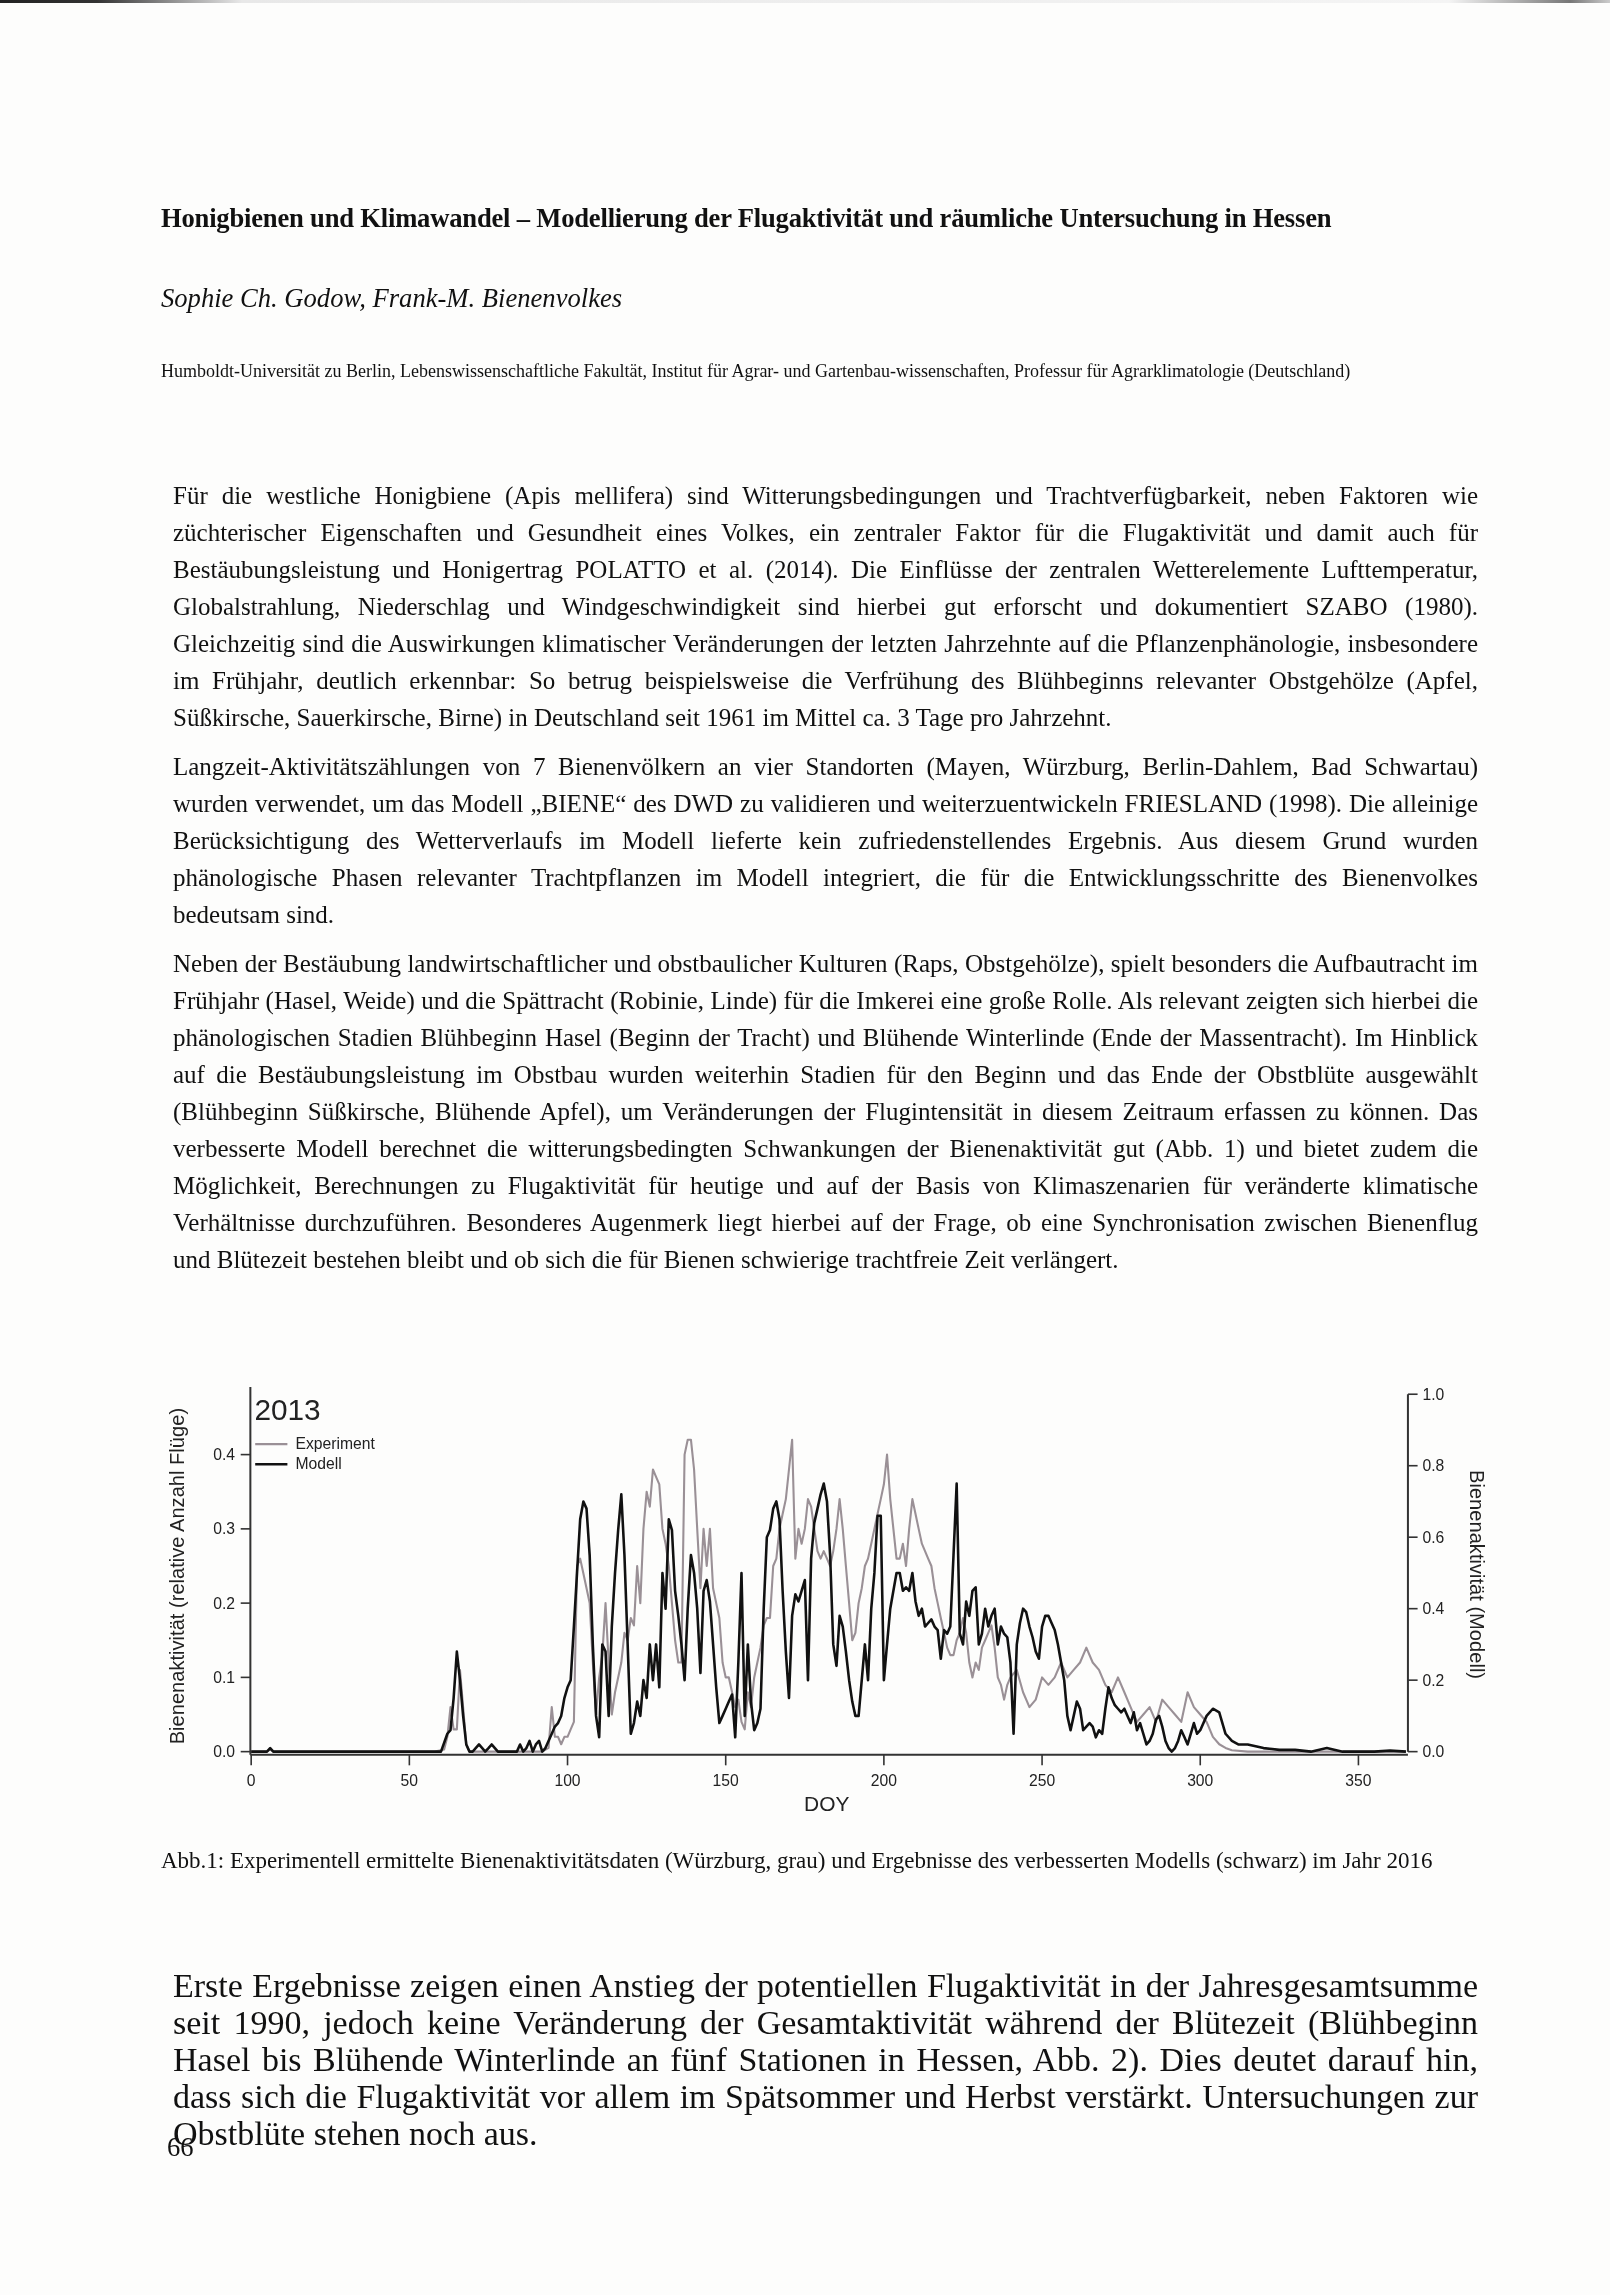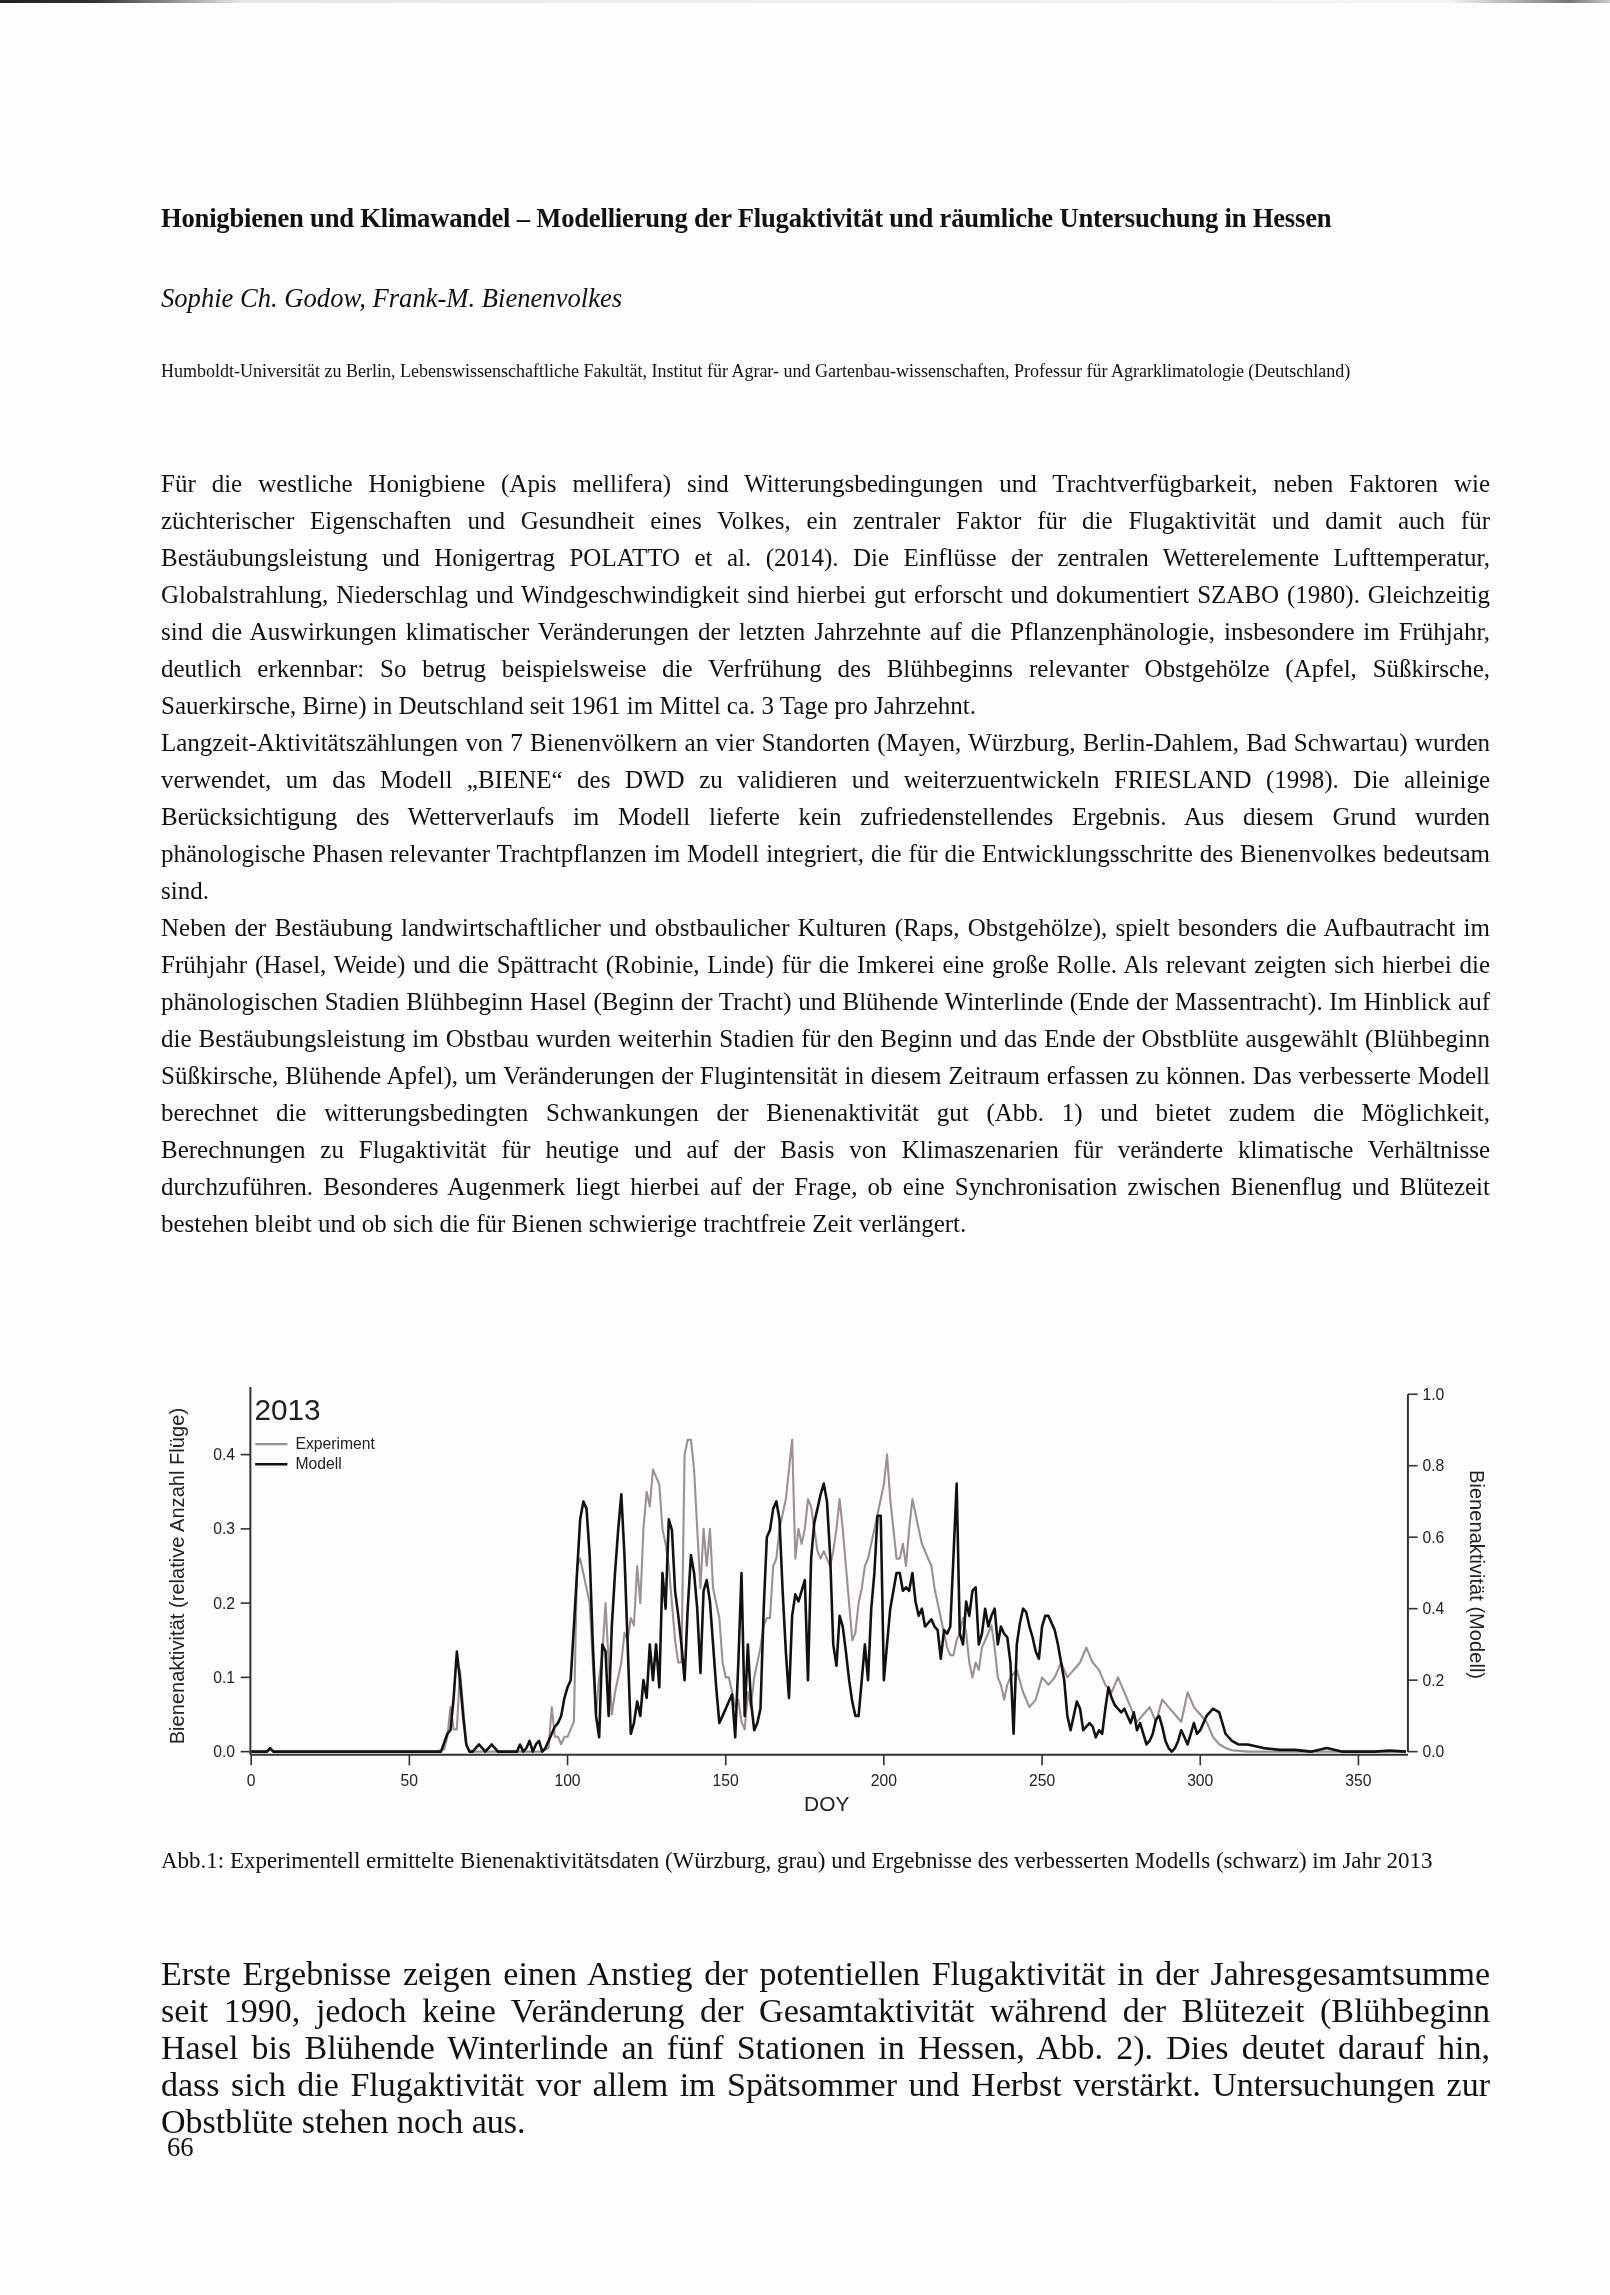--- a/index.html
+++ b/index.html
@@ -7,21 +7,21 @@
          font-family: "Liberation Serif", "DejaVu Serif", serif; color: #111; }
   .topbar { position: absolute; left: 0; top: 0; width: 1610px; height: 3.2px;
             background: linear-gradient(90deg, #222 0, #333 97px, #e8e8e8 242px, #f4f4f4 1449px, #777 1570px, #ccc 1610px); }
   .title { position: absolute; left: 161px; top: 180px; width: 1320px;
            font-weight: bold; font-size: 26.6px; line-height: 40px; letter-spacing: -0.2px; }
   .authors { position: absolute; left: 161px; top: 283px; font-size: 26.6px; font-style: italic; }
   .authors .b { font-weight: normal; }
   .affil { position: absolute; left: 161px; top: 353px; width: 1329px; font-size: 18px; line-height: 37px;
            text-align: justify; }
   .body1 { position: absolute; left: 161px; top: 465px; width: 1329px; font-size: 25px; line-height: 37px; }
-  .para { margin: 0; text-align: justify; text-align-last: left; }
+  .para { margin: 12px; text-align: justify; text-align-last: left; }
   .chart { position: absolute; left: 0; top: 0; width: 1610px; height: 2295px; pointer-events: none; }
   .chart svg { position: absolute; left: 0; top: 0; }
   .chart text { font-family: "Liberation Sans", "DejaVu Sans", sans-serif; fill: #222; }
   .caption { position: absolute; left: 161px; top: 1844px; width: 1329px; font-size: 23px; line-height: 34px; }
   .body2 { position: absolute; left: 161px; top: 1955px; width: 1329px; font-size: 34px; line-height: 37px; }
   .pagenum { position: absolute; left: 167px; top: 2132px; font-size: 26.6px; }
 </style>
 </head>
 <body>
 
@@ -104,20 +104,20 @@
       <line x1="317" y1="1819" x2="357" y2="1819" stroke="#111" stroke-width="3"></line>
       <text x="367" y="1825" font-size="19.5">Modell</text>
     </g>
 
     <text transform="translate(228,1958) rotate(-90)" text-anchor="middle" font-size="25">Bienenaktivität (relative Anzahl Flüge)</text>
     <text transform="translate(1826,1956) rotate(90)" text-anchor="middle" font-size="25">Bienenaktivität (Modell)</text>
     <text x="1027" y="2250" text-anchor="middle" font-size="26">DOY</text>
   </svg>
 </div>
 
-<div class="caption">Abb.1: Experimentell ermittelte Bienenaktivitätsdaten (Würzburg, grau) und Ergebnisse des verbesserten Modells (schwarz) im Jahr 2013</div>
+<div class="caption">Abb.1: Experimentell ermittelte Bienenaktivitätsdaten (Würzburg, grau) und Ergebnisse des verbesserten Modells (schwarz) im Jahr 2016</div>
 
 <div class="body2">
   <p class="para">Erste Ergebnisse zeigen einen Anstieg der potentiellen Flugaktivität in der Jahresgesamtsumme seit 1990, jedoch keine Veränderung der Gesamtaktivität während der Blütezeit (Blühbeginn Hasel bis Blühende Winterlinde an fünf Stationen in Hessen, Abb. 2). Dies deutet darauf hin, dass sich die Flugaktivität vor allem im Spätsommer und Herbst verstärkt. Untersuchungen zur Obstblüte stehen noch aus.</p>
 </div>
 
 <div class="pagenum">66</div>
 
 
 </body></html>

